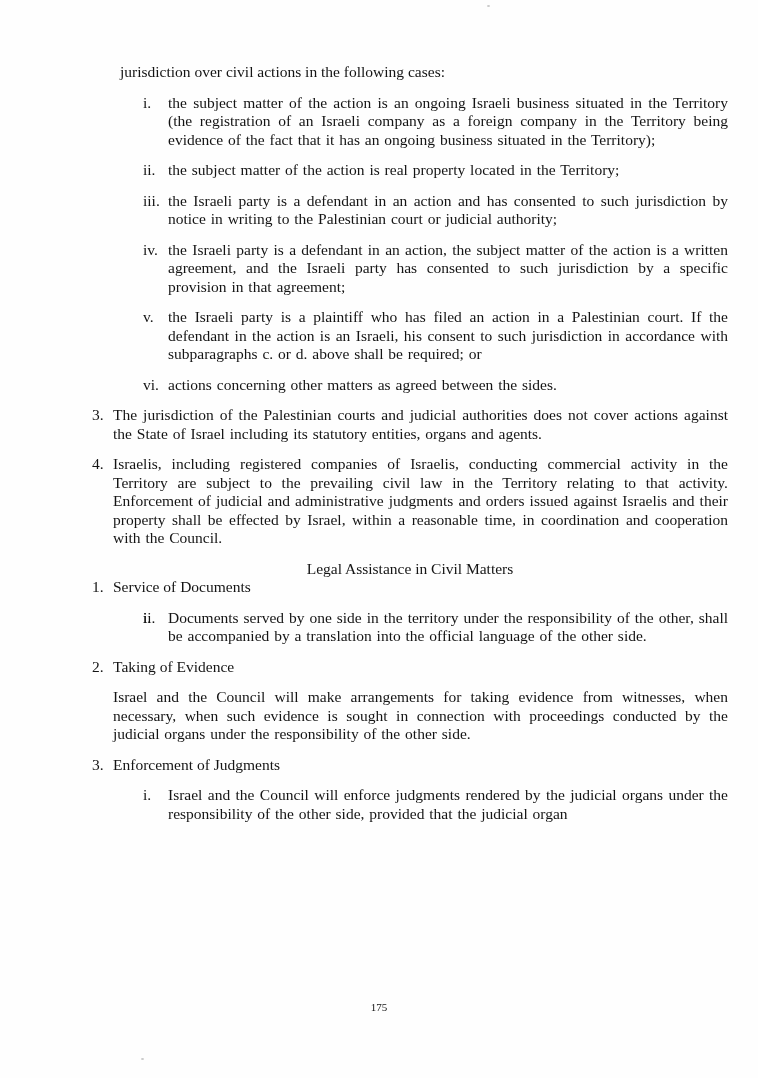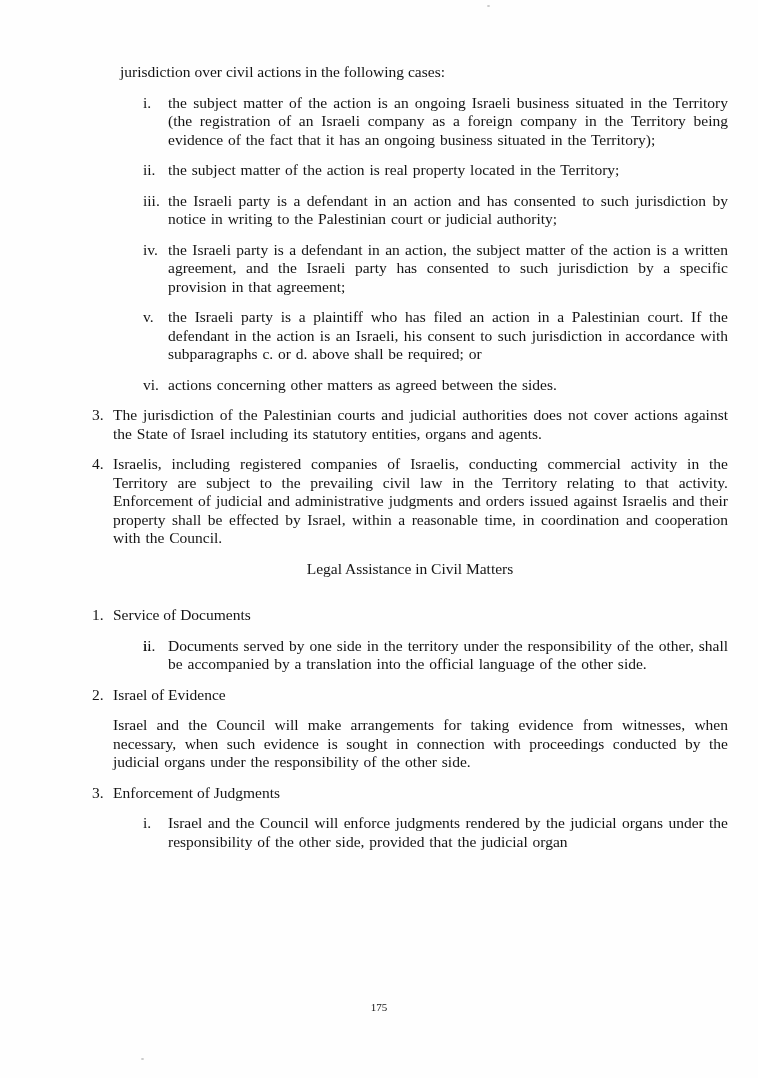--- a/index.html
+++ b/index.html
@@ -46,21 +46,21 @@
     text-align: center;
     font-size: 16px;
     font-weight: bold;
     letter-spacing: 6px;
     color: #1c1c1c;
     
     -webkit-mask-image: repeating-linear-gradient(100deg, #000 0px, #000 1.6px, transparent 1.6px, transparent 3.1px);
     mask-image: repeating-linear-gradient(100deg, #000 0px, #000 1.6px, transparent 1.6px, transparent 3.1px);
   }
   .article-subtitle {
-    margin: 0 0 28px 0;
+    margin: 0 0 0 0;
     text-align: center;
     font-size: 15.5px;
     font-weight: normal;
   }
 
   .page-number {
     position: absolute;
     top: 1001px;
     left: 0;
     width: 758px;
@@ -142,21 +142,21 @@
       <span class="rlabel">i.</span>
     </div>
 
     <div class="sub-item blk">
       <span class="rlabel">ii.</span>
       <p class="jtext">Documents served by one side in the territory under the responsibility of the other, shall be accompanied by a translation into the official language of the other side.</p>
     </div>
 
     <div class="num-item blk">
       <span class="nlabel">2.</span>
-      <p>Israel of Evidence</p>
+      <p>Taking of Evidence</p>
     </div>
 
     <p class="indent-para blk">Israel and the Council will make arrangements for taking evidence from witnesses, when necessary, when such evidence is sought in connection with proceedings conducted by the judicial organs under the responsibility of the other side.</p>
 
     <div class="num-item blk">
       <span class="nlabel">3.</span>
       <p>Enforcement of Judgments</p>
     </div>
 
     <div class="sub-item blk">

